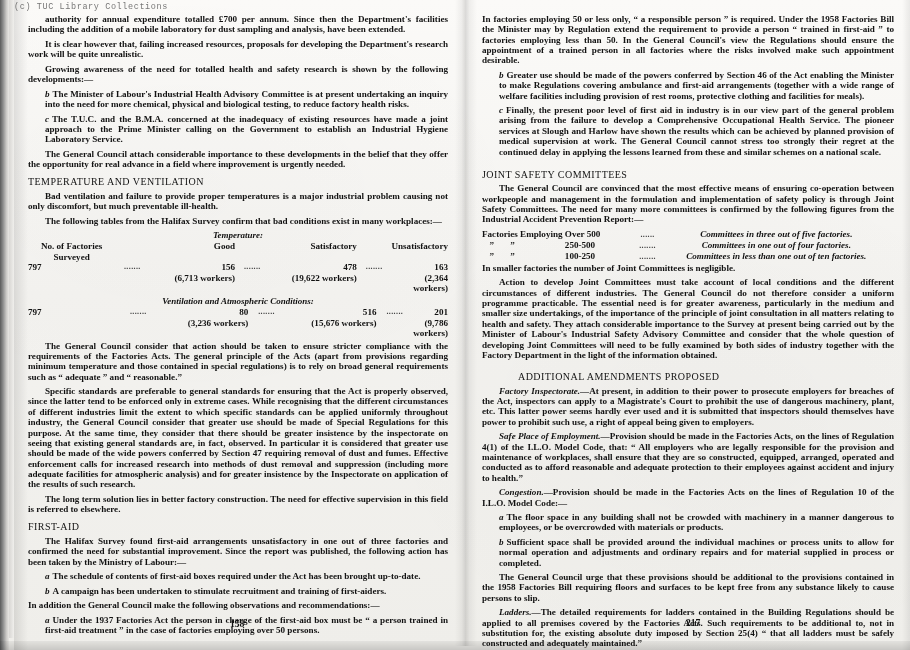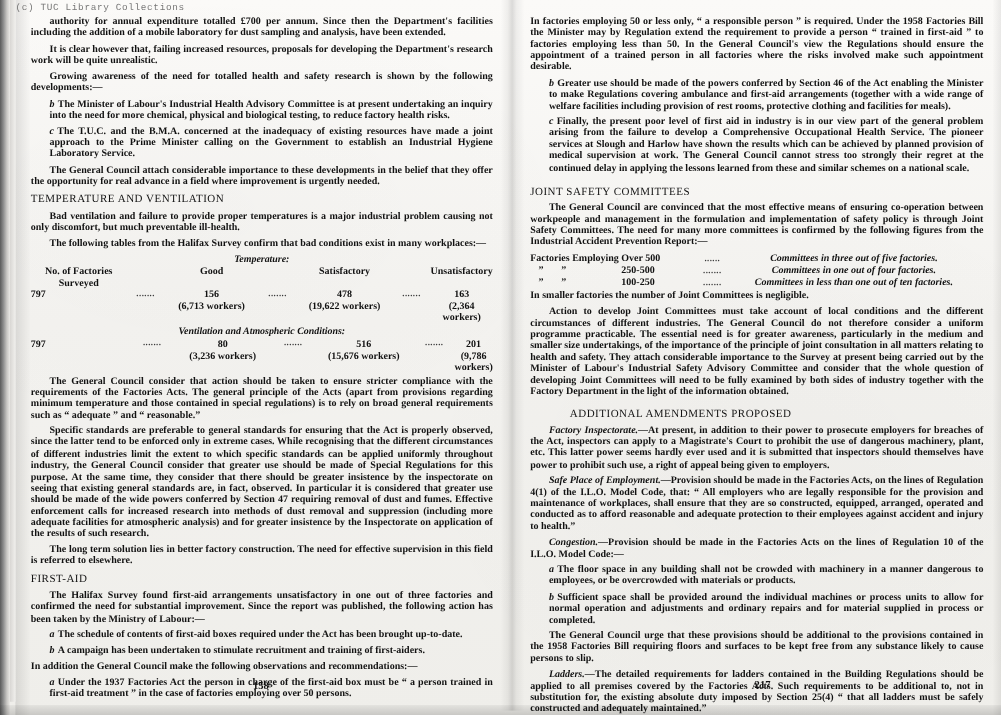--- a/index.html
+++ b/index.html
@@ -132,21 +132,21 @@
   table.data {
     width: 100%;
     border-collapse: collapse;
     font-size: 9.1px;
     font-weight: 700;
     line-height: 10.4px;
   }
   table.data td { padding: 0; vertical-align: top; }
   .c-left   { width: 23%; text-align: left; }
   .c-dots   { width: 9%;  text-align: center; color: #3a3a3a; letter-spacing: 0.4px; font-size: 8px; }
-  .c-val    { width: 22.6%; text-align: center; margin-top: 39px; }
+  .c-val    { width: 22.6%; text-align: right; margin-top: 39px; }
   .hdr-stack { text-align: center; line-height: 10.4px; }
 
   
   table.jsc {
     width: 100%;
     border-collapse: collapse;
     font-size: 9.1px;
     font-weight: 700;
     line-height: 11px;
     margin: 1px 0 1px 0;

